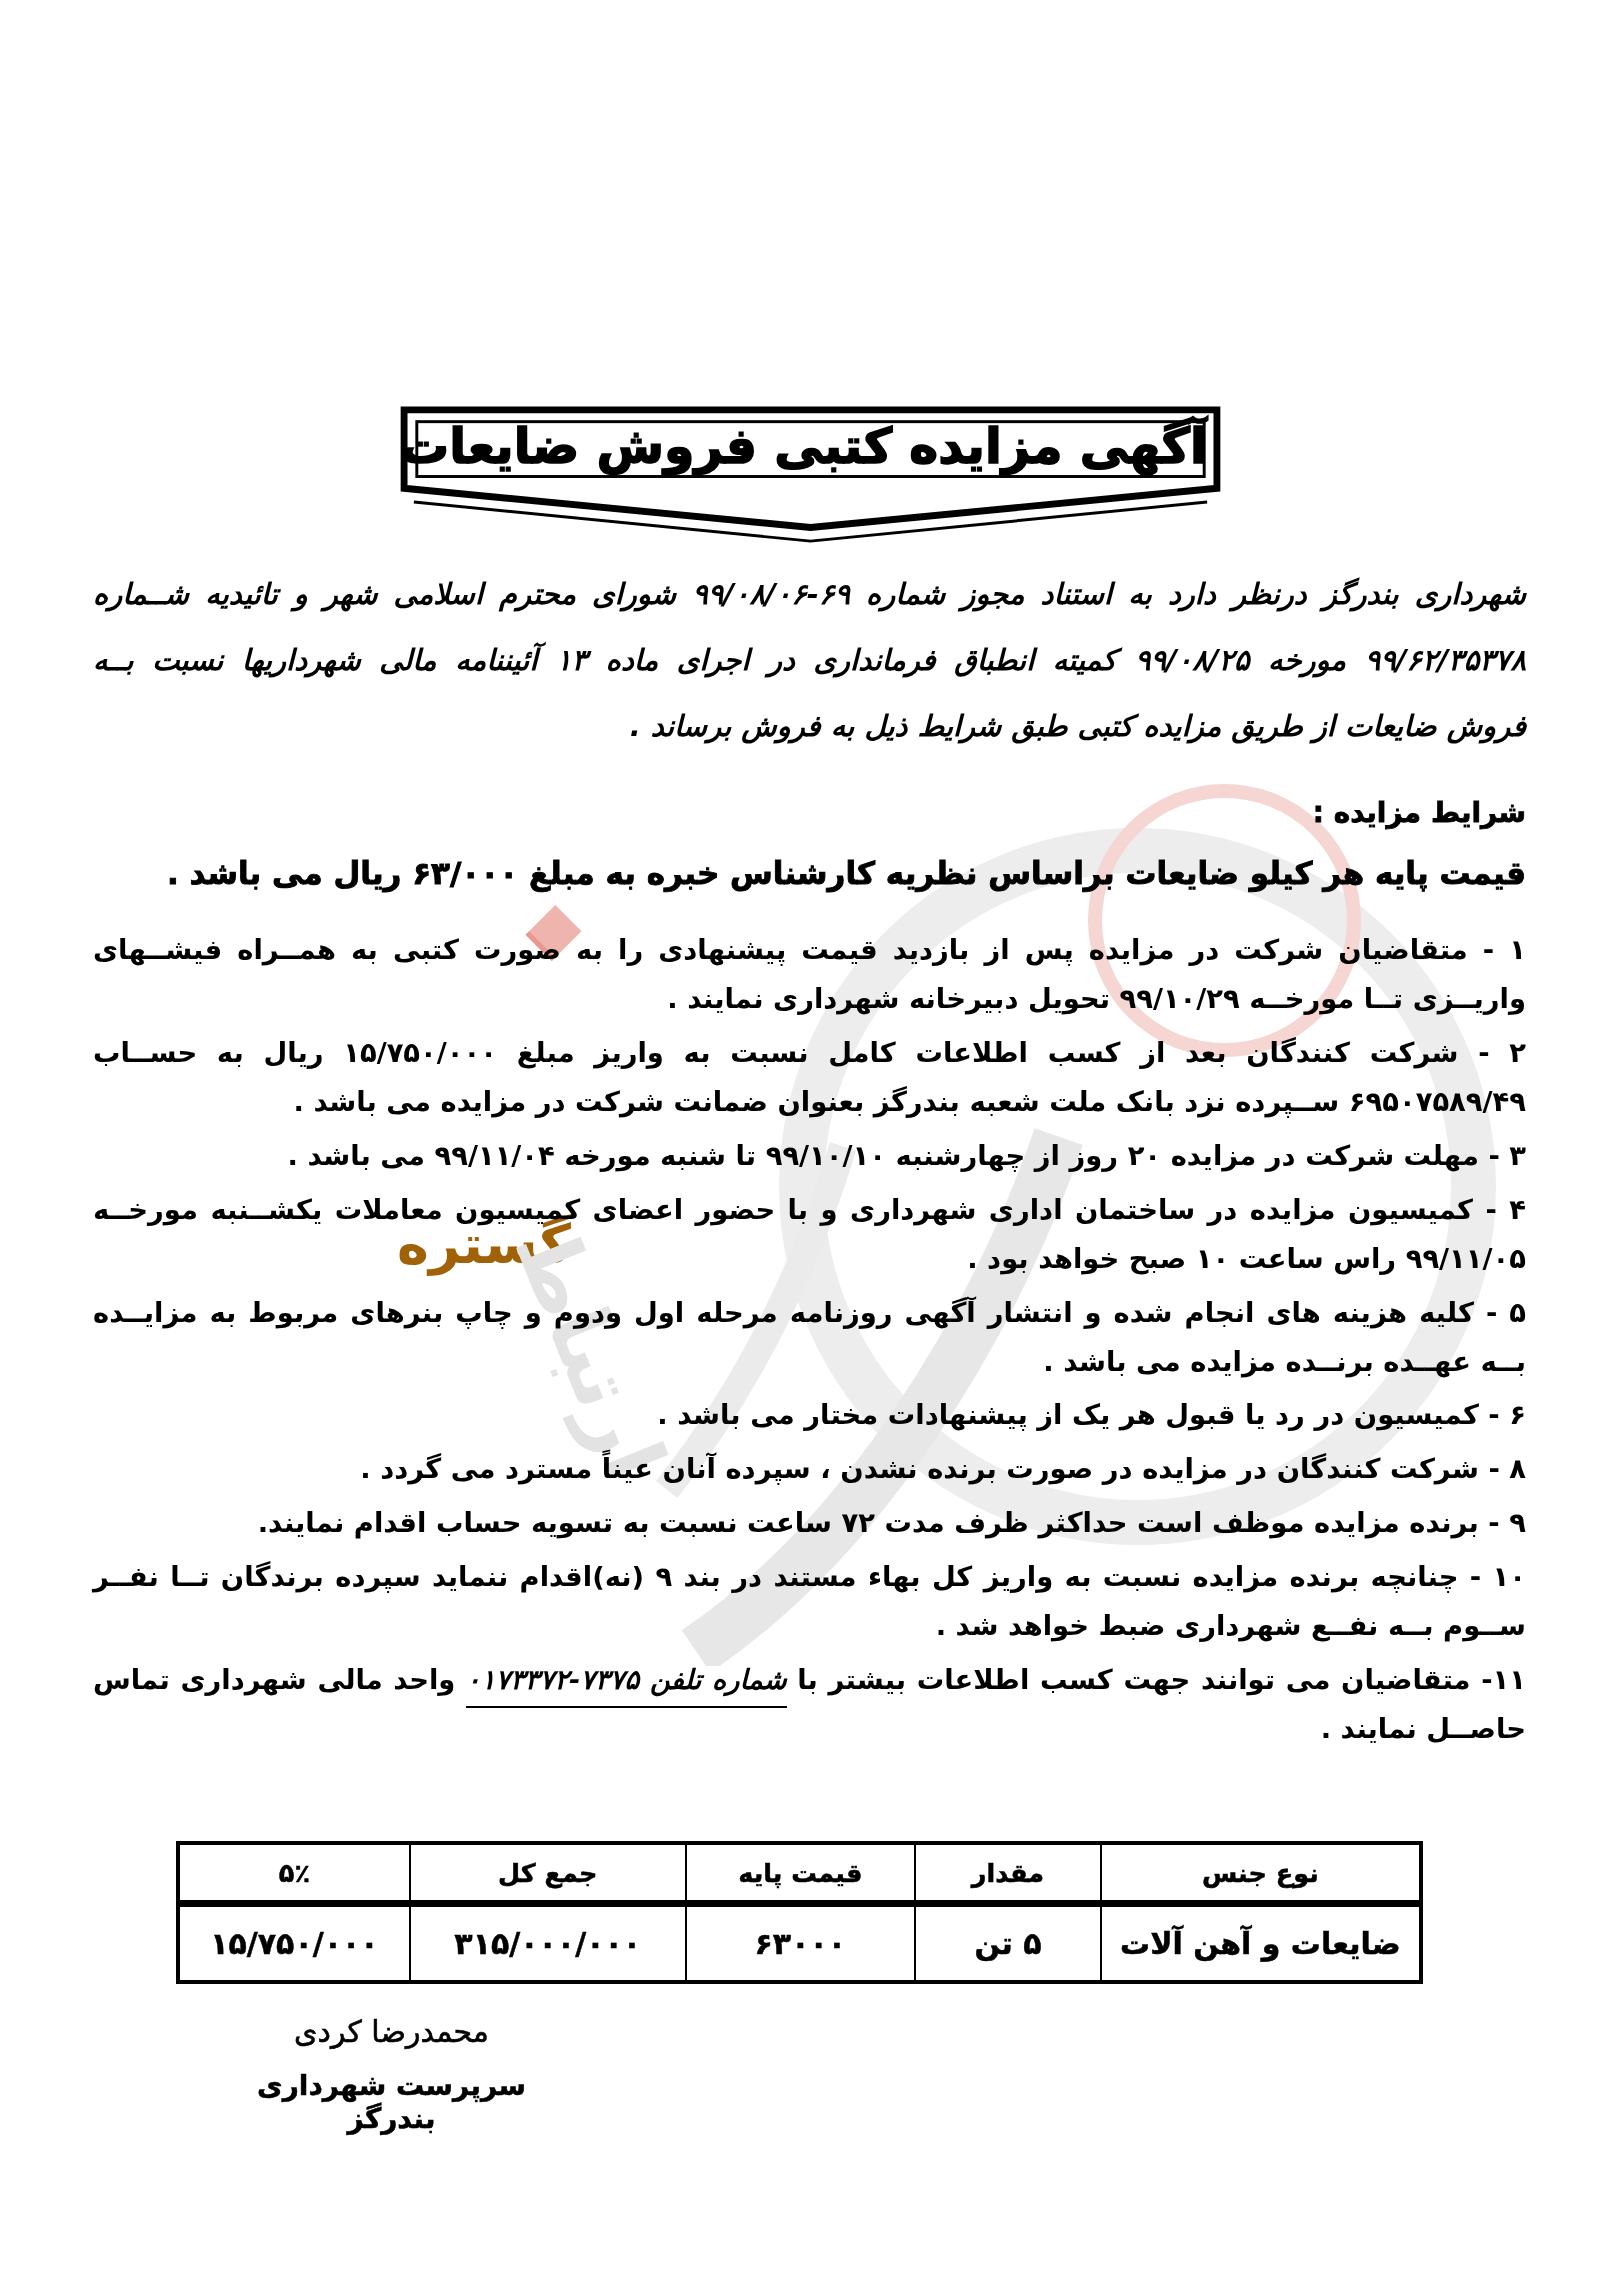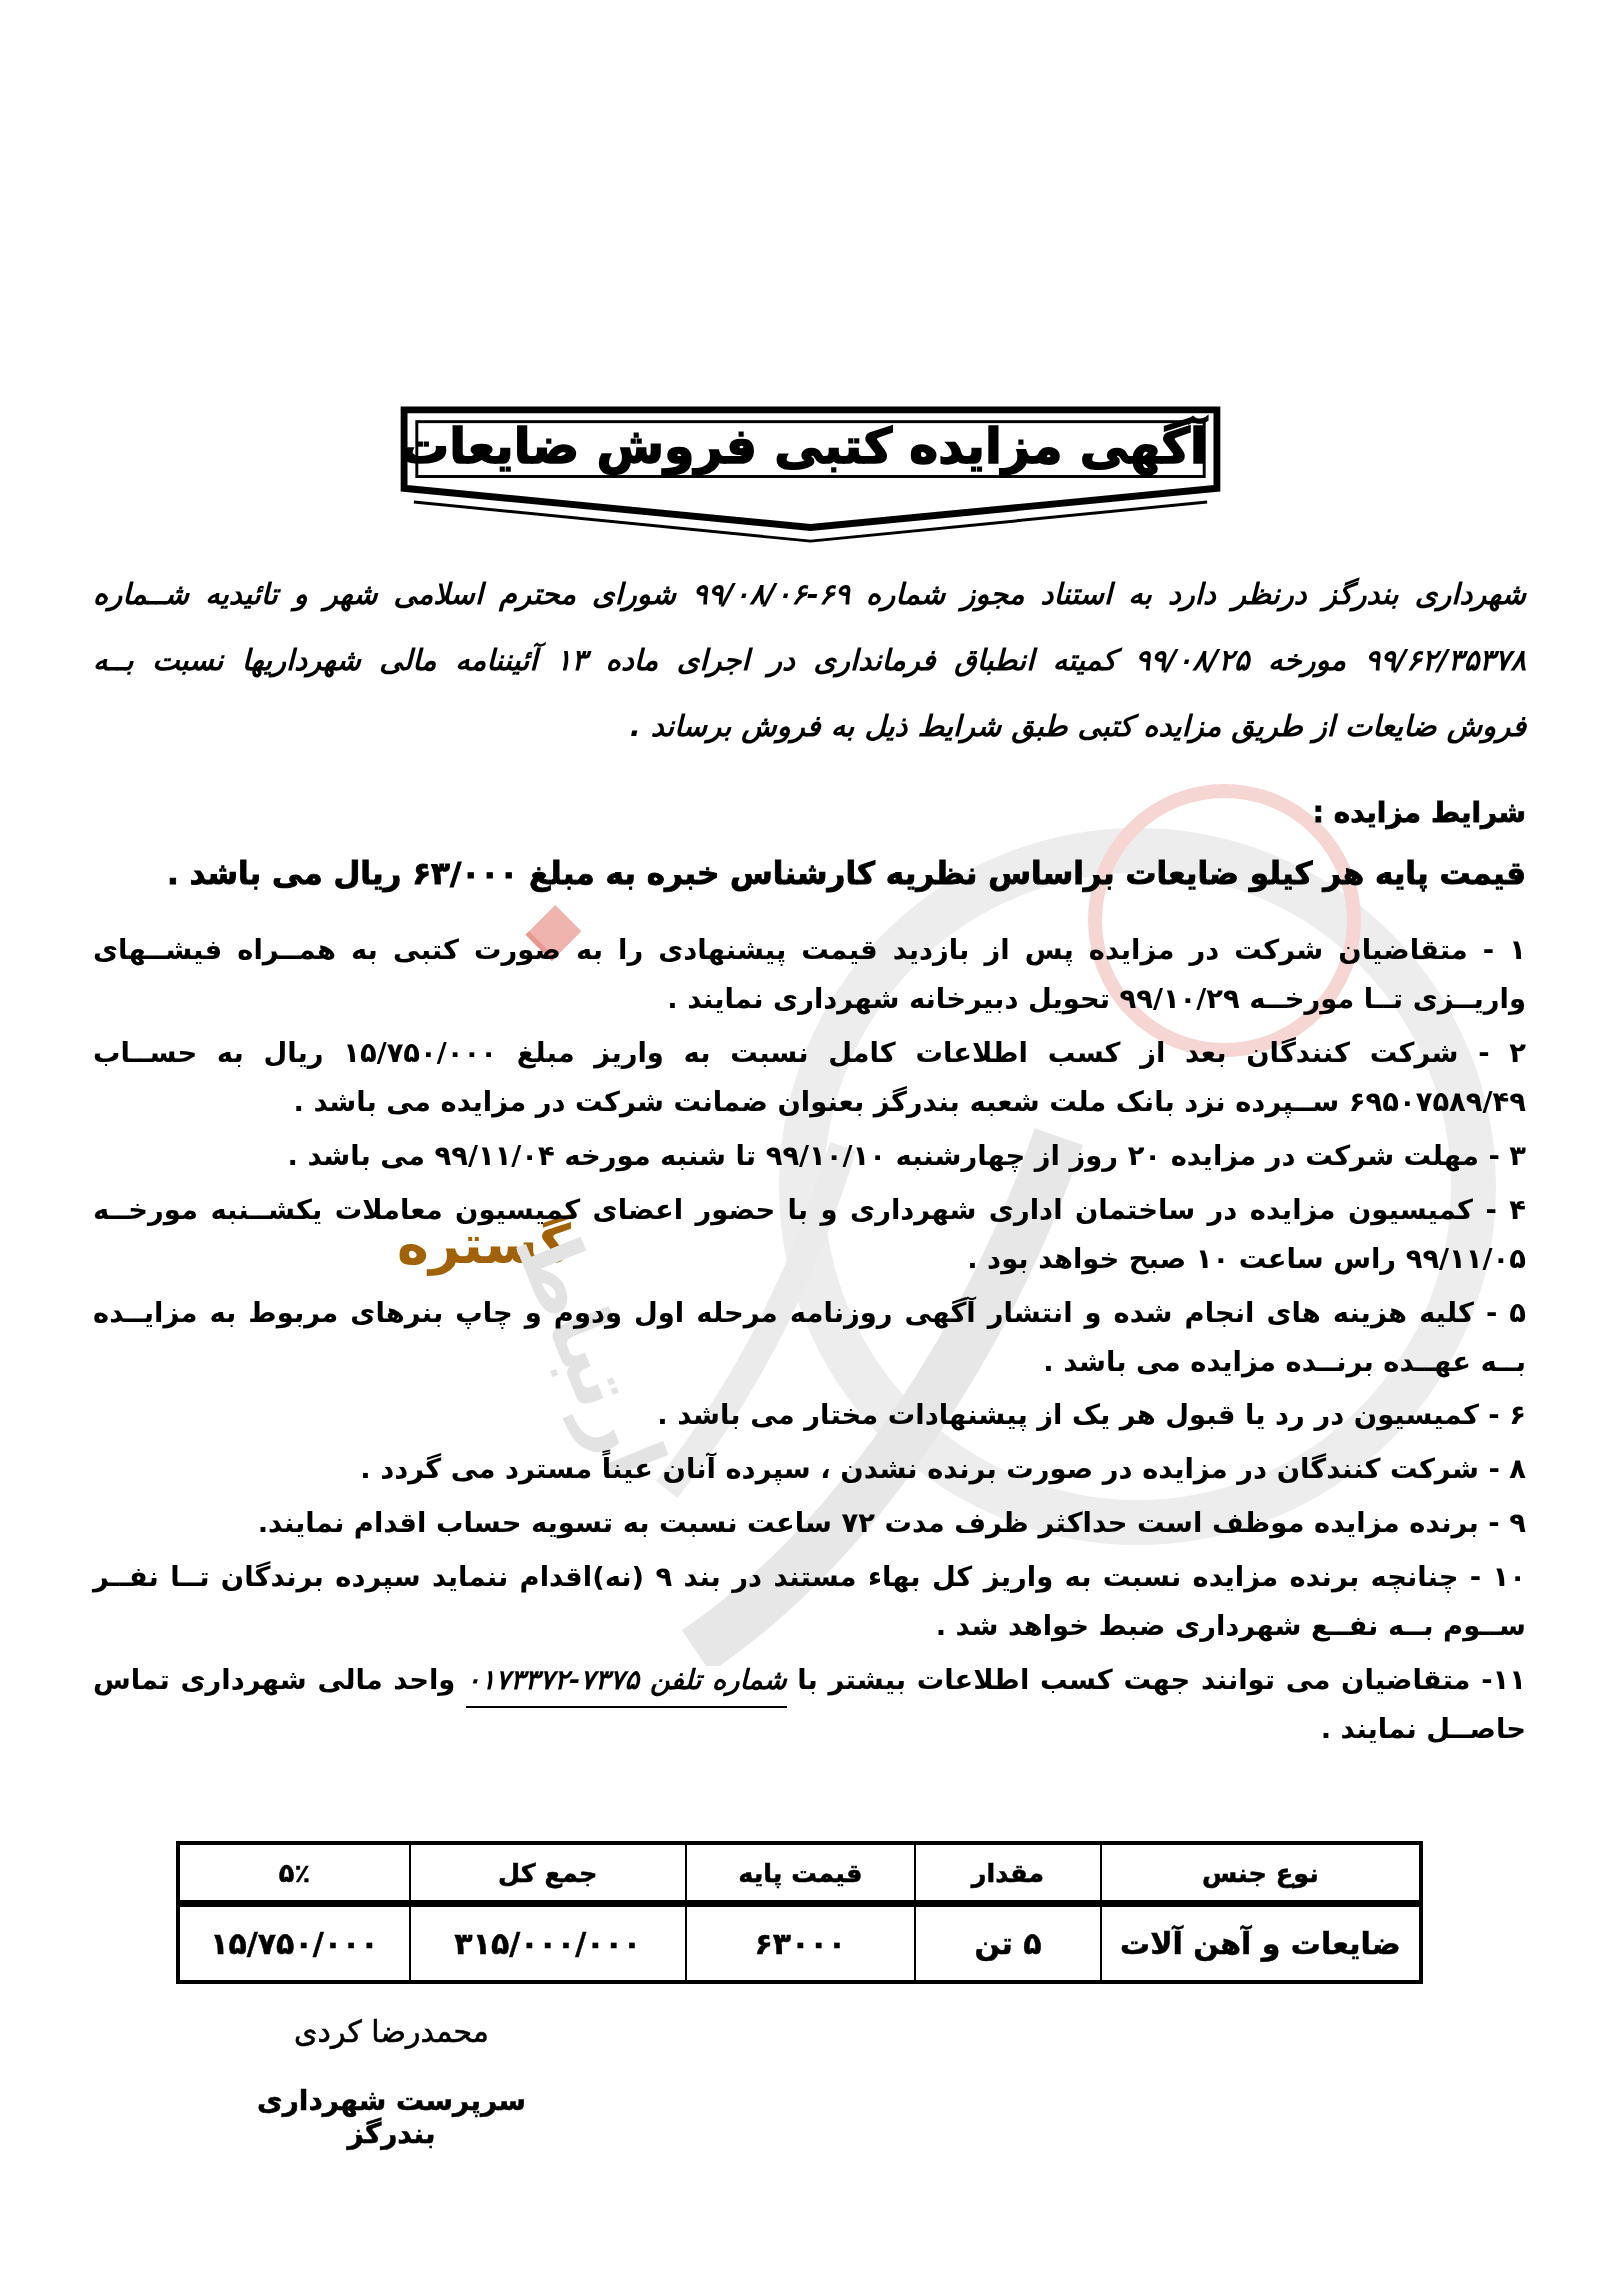--- a/index.html
+++ b/index.html
@@ -47,21 +47,21 @@
   table.auction{border-collapse:collapse;width:1247px;border:4.9px solid #000;
     background:transparent;}
   table.auction th,table.auction td{border:2.9px solid #000;text-align:center;
     vertical-align:middle;font-weight:bold;padding:0 5.9px;}
   table.auction th{font-size:25.5px;height:55px;border-bottom:7.8px solid #000;
     -webkit-text-stroke:0.5px #000;}
   table.auction td{font-size:30px;height:73px;-webkit-text-stroke:0.5px #000;}
   
   .signature{position:absolute;left:230px;top:2014px;width:323px;text-align:center;}
   .sig-name{font-size:30px;font-weight:normal;-webkit-text-stroke:0.6px #000;}
-  .sig-title{font-size:28px;font-weight:bold;margin-top:35px;-webkit-text-stroke:0.5px #000;}
+  .sig-title{font-size:28px;font-weight:bold;margin-top:20px;-webkit-text-stroke:0.5px #000;}
 </style>
 </head>
 <body>
 
 <div class="page">
 
   <div class="layer-watermark">
     <div class="wm-ring"></div>
     <div class="wm-ring2"></div>
     <div class="wm-diamond"></div>

